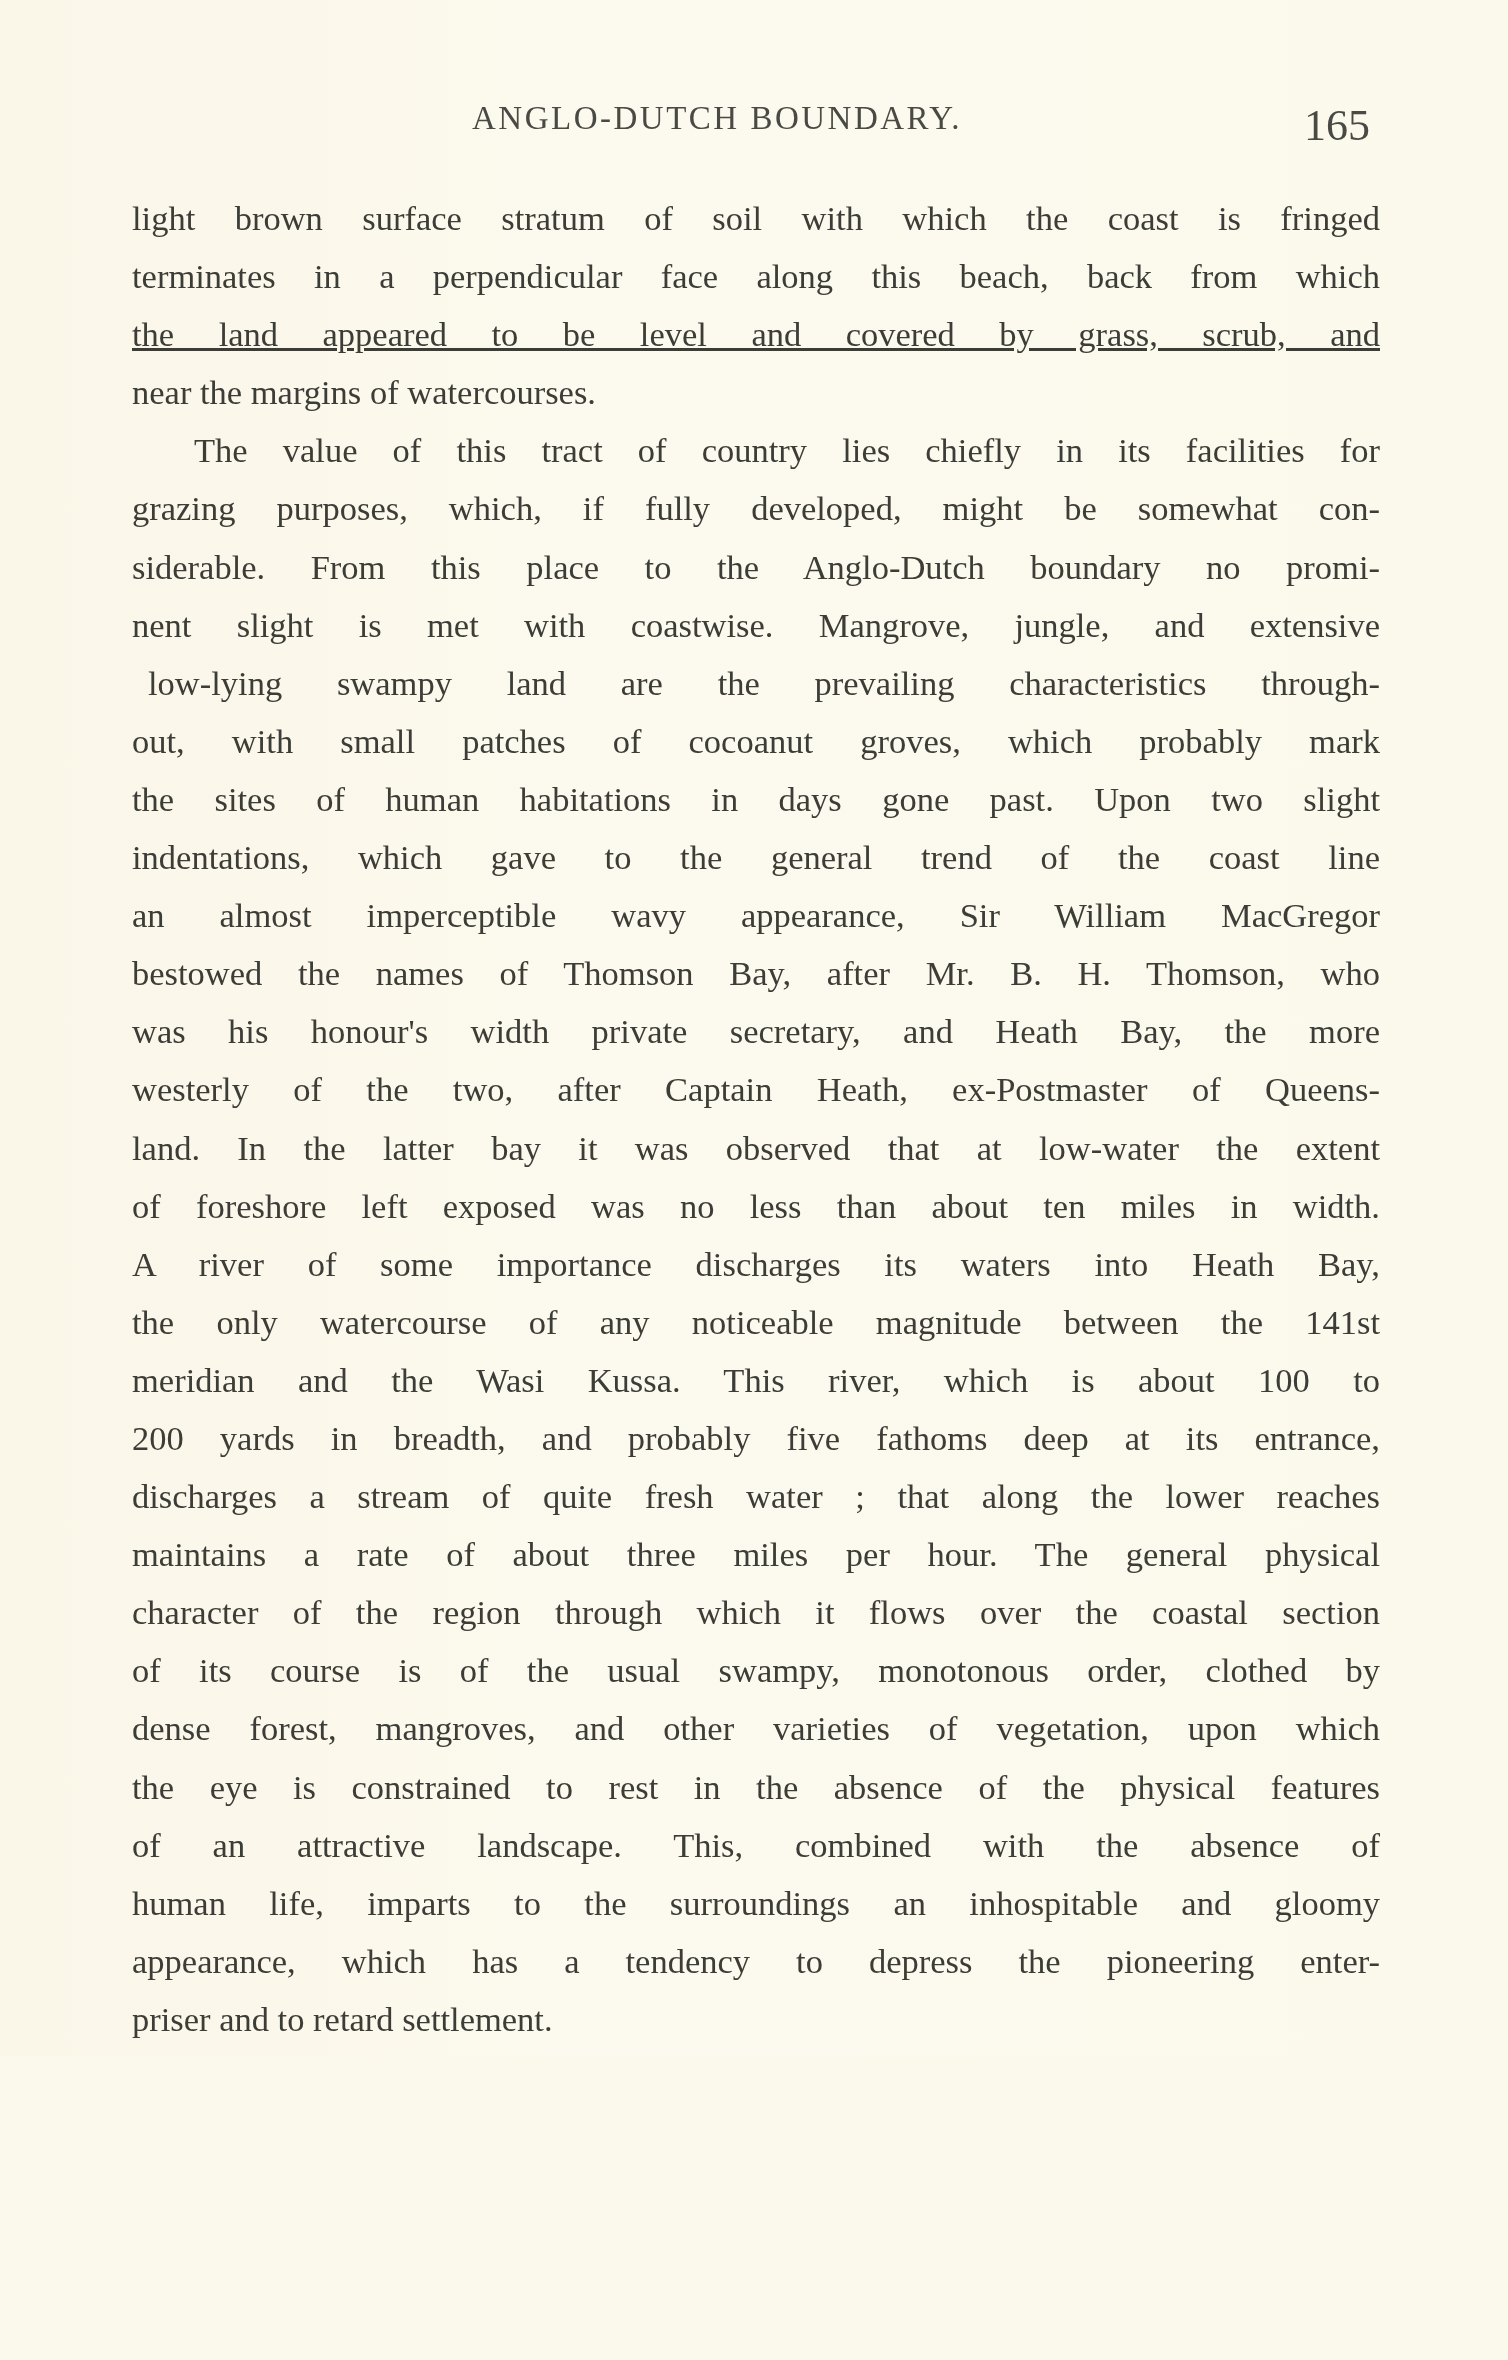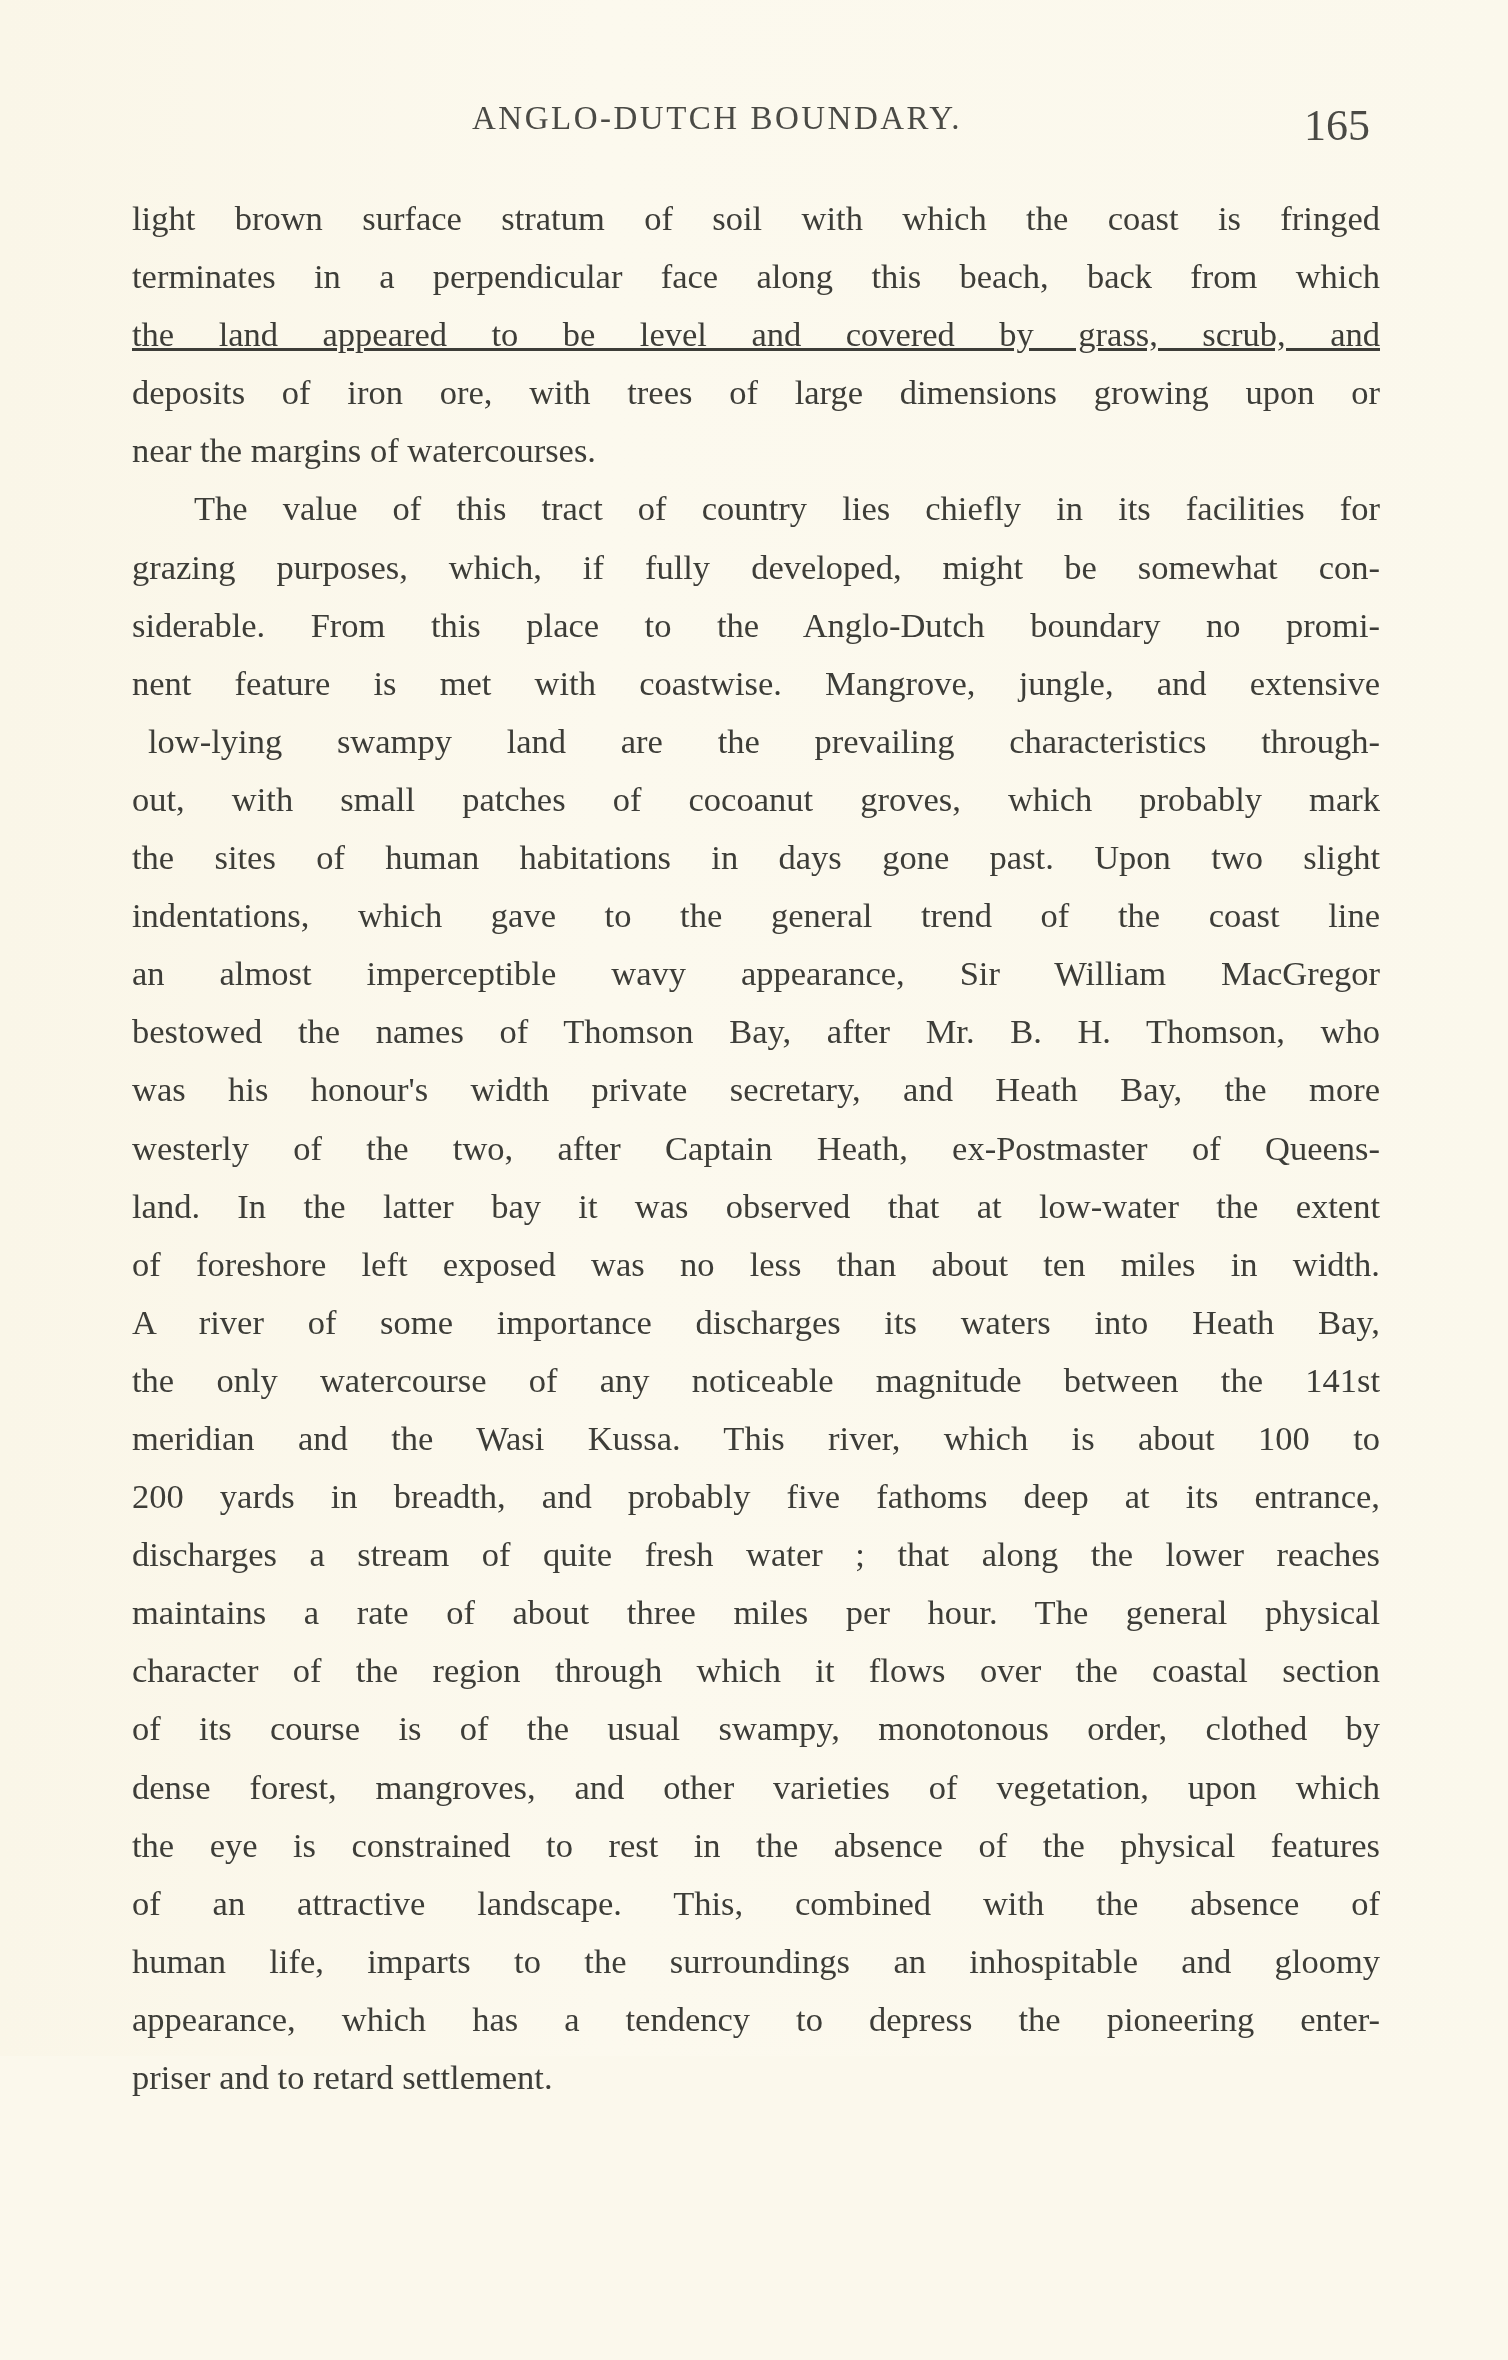--- a/index.html
+++ b/index.html
@@ -75,28 +75,27 @@
   <div class="running-head">
     <span class="running-title">ANGLO-DUTCH BOUNDARY.</span>
     <span class="page-number">165</span>
   </div>
 
   <div class="body-text">
     <div class="paragraph">
       <span class="line" style="white-space: normal; overflow: hidden;">light brown surface stratum of soil with which the coast is fringed</span>
       <span class="line" style="white-space: normal; overflow: hidden;">terminates in a perpendicular face along this beach, back from which</span>
       <span class="line" style="white-space: normal; overflow: hidden; text-decoration: underline;">the land appeared to be level and covered by grass, scrub, and</span>
-      <span class="line" style="white-space: normal; overflow: hidden;">deposits of iron ore, with trees of large dimensions growing upon or</span>
       <span class="line last" style="white-space: normal; overflow: hidden;">near the margins of watercourses.</span>
     </div>
     <div class="paragraph">
       <span class="line indent" style="white-space: normal; overflow: hidden;">The value of this tract of country lies chiefly in its facilities for</span>
       <span class="line" style="white-space: normal; overflow: hidden;">grazing purposes, which, if fully developed, might be somewhat con-</span>
       <span class="line" style="white-space: normal; overflow: hidden;">siderable.  From this place to the Anglo-Dutch boundary no promi-</span>
-      <span class="line" style="white-space: normal; overflow: hidden;">nent feature is met with coastwise.  Mangrove, jungle, and extensive</span>
+      <span class="line" style="white-space: normal; overflow: hidden;">nent slight is met with coastwise.  Mangrove, jungle, and extensive</span>
       <span class="line" style="white-space: normal; overflow: hidden; margin-left: 16px;">low-lying swampy land are the prevailing characteristics through-</span>
       <span class="line" style="white-space: normal; overflow: hidden;">out, with small patches of cocoanut groves, which probably mark</span>
       <span class="line" style="white-space: normal; overflow: hidden;">the sites of human habitations in days gone past.  Upon two slight</span>
       <span class="line" style="white-space: normal; overflow: hidden;">indentations, which gave to the general trend of the coast line</span>
       <span class="line" style="white-space: normal; overflow: hidden;">an almost imperceptible wavy appearance, Sir William MacGregor</span>
       <span class="line" style="white-space: normal; overflow: hidden;">bestowed the names of Thomson Bay, after Mr. B. H. Thomson, who</span>
       <span class="line" style="white-space: normal; overflow: hidden;">was his honour's width private secretary, and Heath Bay, the more</span>
       <span class="line" style="white-space: normal; overflow: hidden;">westerly of the two, after Captain Heath, ex-Postmaster of Queens-</span>
       <span class="line" style="white-space: normal; overflow: hidden;">land.  In the latter bay it was observed that at low-water the extent</span>
       <span class="line" style="white-space: normal; overflow: hidden;">of foreshore left exposed was no less than about ten miles in width.</span>

